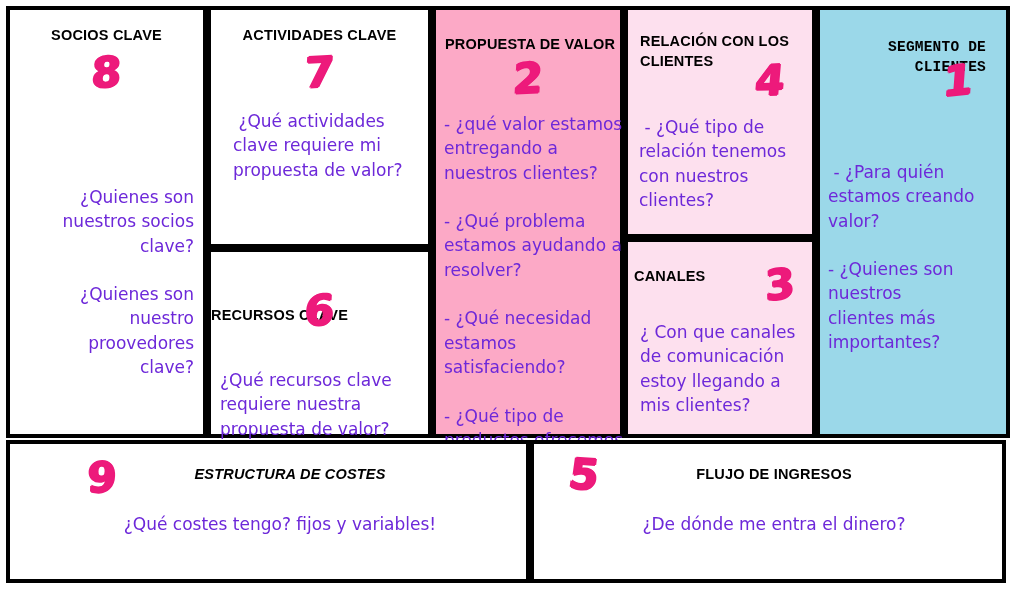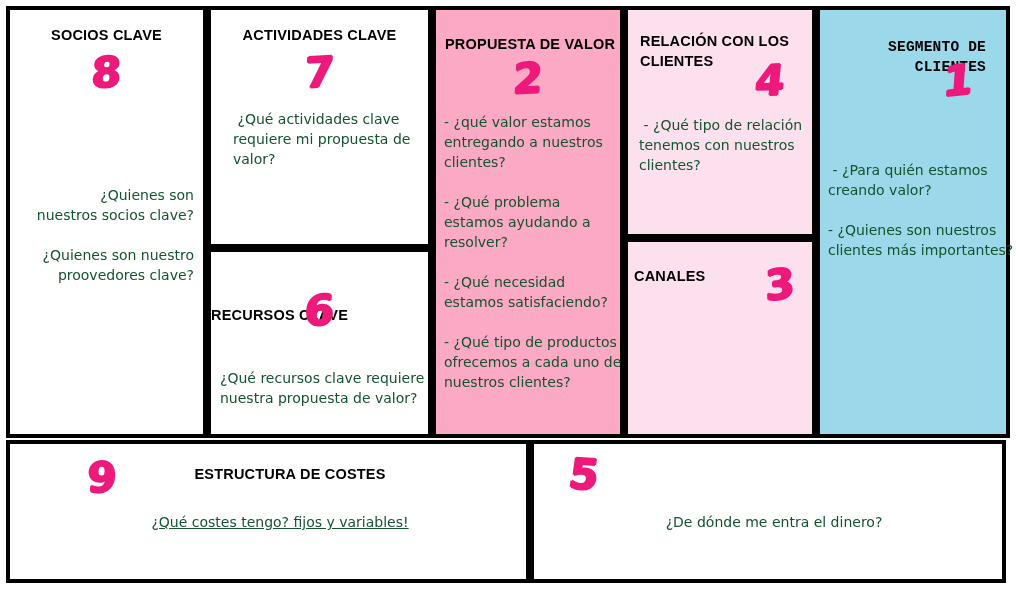--- a/index.html
+++ b/index.html
@@ -49,22 +49,22 @@
     text-shadow: 1.2px 0 0 #ED1A7B, -1.2px 0 0 #ED1A7B, 0 1px 0 #ED1A7B, 0 -1px 0 #ED1A7B;
   }
   .num.n5  { transform: skewX(-4deg) rotate(4deg); }
   .num.n9  { transform: skewX(-3deg) rotate(-1deg); }
   .num.n1  { transform: skewX(-10deg) rotate(-6deg); }
   .num.n3  { transform: skewX(-5deg) rotate(-7deg); }
   .num.n4  { transform: skewX(-7deg) rotate(-2deg); }
   .body-text {
     position: absolute;
     font-family: "DejaVu Sans", sans-serif;
-    font-size: 14px;
-    color: #14532d;
+    font-size: 17px;
+    color: #6d28d9;
     line-height: 1.43;
     white-space: pre-wrap;
   }
   
   .fill-pink     { background: #FCA9C6; }
   .fill-lightpink{ background: #FDE0EE; }
   .fill-blue     { background: #9BD8E9; }
   .fill-white    { background: #ffffff; }
 </style>
 </head>
@@ -117,42 +117,44 @@
       <div class="title" style="left:12px; top:22px; width:168px; text-align:left;">RELACIÓN CON LOS CLIENTES</div>
       <div class="num n4" style="left:122px; top:50px; width:40px; text-align:center;">4</div>
       <div class="body-text" style="left:11px; top:105px; width:172px;"> - ¿Qué tipo de relación tenemos con nuestros clientes?</div>
     </div>
   </div>
 
   <div class="panel fill-lightpink" style="left:624px; top:238px; width:192px; height:200px;">
     <div class="panel-inner">
       <div class="title" style="left:6px; top:25px; width:150px; ">CANALES</div>
       <div class="num n3" style="left:132px; top:22px; width:40px; text-align:center;">3</div>
+      <div class="body-text" style="left:12px; top:78px; width:170px;">¿ Con que canales de comunicación estoy llegando a mis clientes?</div>
     </div>
   </div>
 
   <div class="panel fill-blue" style="left:816px; top:6px; width:194px; height:432px;">
     <div class="panel-inner">
       <div class="title" style="left:16px; top:28px; width:150px; text-align:right;font-family:Liberation Mono, monospace;">SEGMENTO DE CLIENTES</div>
       <div class="num n1" style="left:118px; top:50px; width:40px; text-align:center;">1</div>
       <div class="body-text" style="left:8px; top:150px; width:192px;"> - ¿Para quién estamos creando valor?
 
 - ¿Quienes son nuestros
 clientes más importantes?</div>
     </div>
   </div>
 
   <div class="panel fill-white" style="left:6px; top:440px; width:524px; height:143px;">
     <div class="panel-inner">
       <div class="num n9" style="left:72px; top:13px; width:40px; text-align:center;">9</div>
-      <div class="title" style="left:60px; top:21px; width:440px; text-align:center;">ESTRUCTURA DE COSTES</div>
-      <div class="body-text" style="left:40px; top:68px; width:460px; text-align:center;text-decoration:underline;">¿Qué costes tengo? fijos y variables!</div>
+      <div class="title" style="left:60px; top:21px; width:440px; text-align:center;font-style:italic;">ESTRUCTURA DE COSTES</div>
+      <div class="body-text" style="left:40px; top:68px; width:460px; text-align:center;">¿Qué costes tengo? fijos y variables!</div>
     </div>
   </div>
 
   <div class="panel fill-white" style="left:530px; top:440px; width:476px; height:143px;">
     <div class="panel-inner">
       <div class="num n5" style="left:30px; top:10px; width:40px; text-align:center;">5</div>
+      <div class="title" style="left:40px; top:21px; width:400px; text-align:center;">FLUJO DE INGRESOS</div>
       <div class="body-text" style="left:20px; top:68px; width:440px; text-align:center;">¿De dónde me entra el dinero?</div>
     </div>
   </div>
 
 </div>
 
 </body></html>

